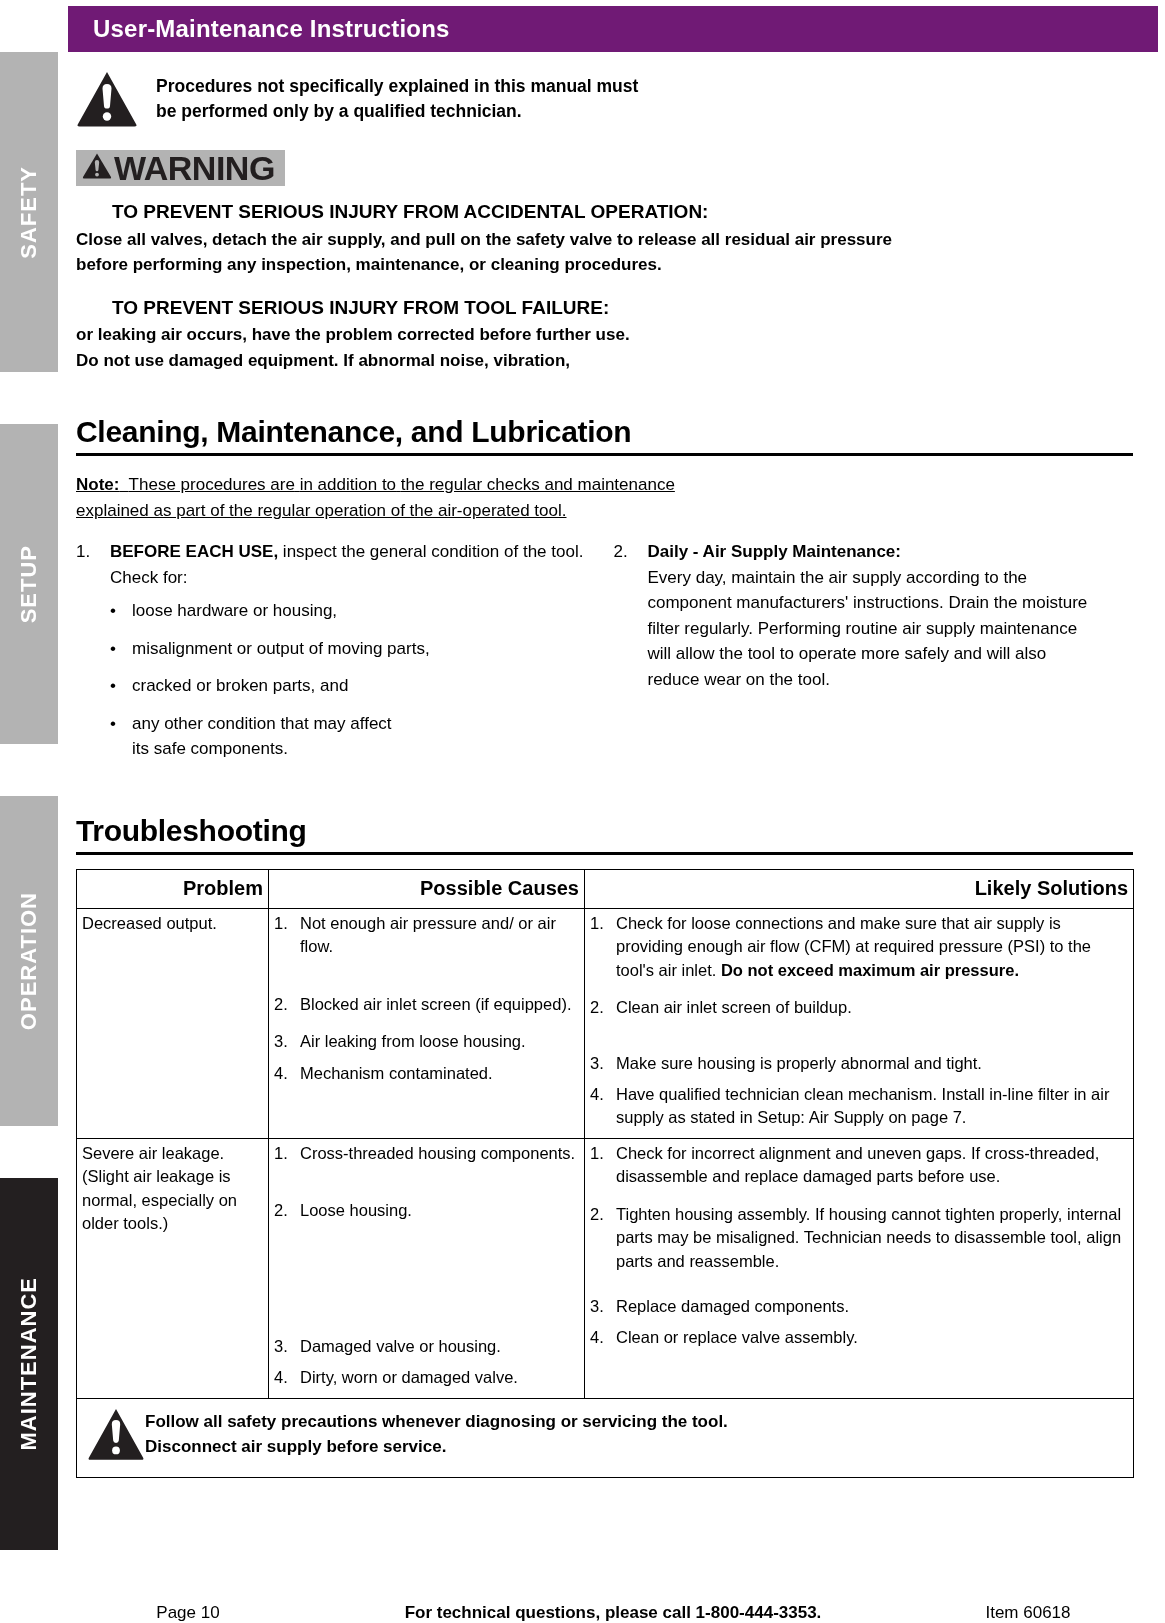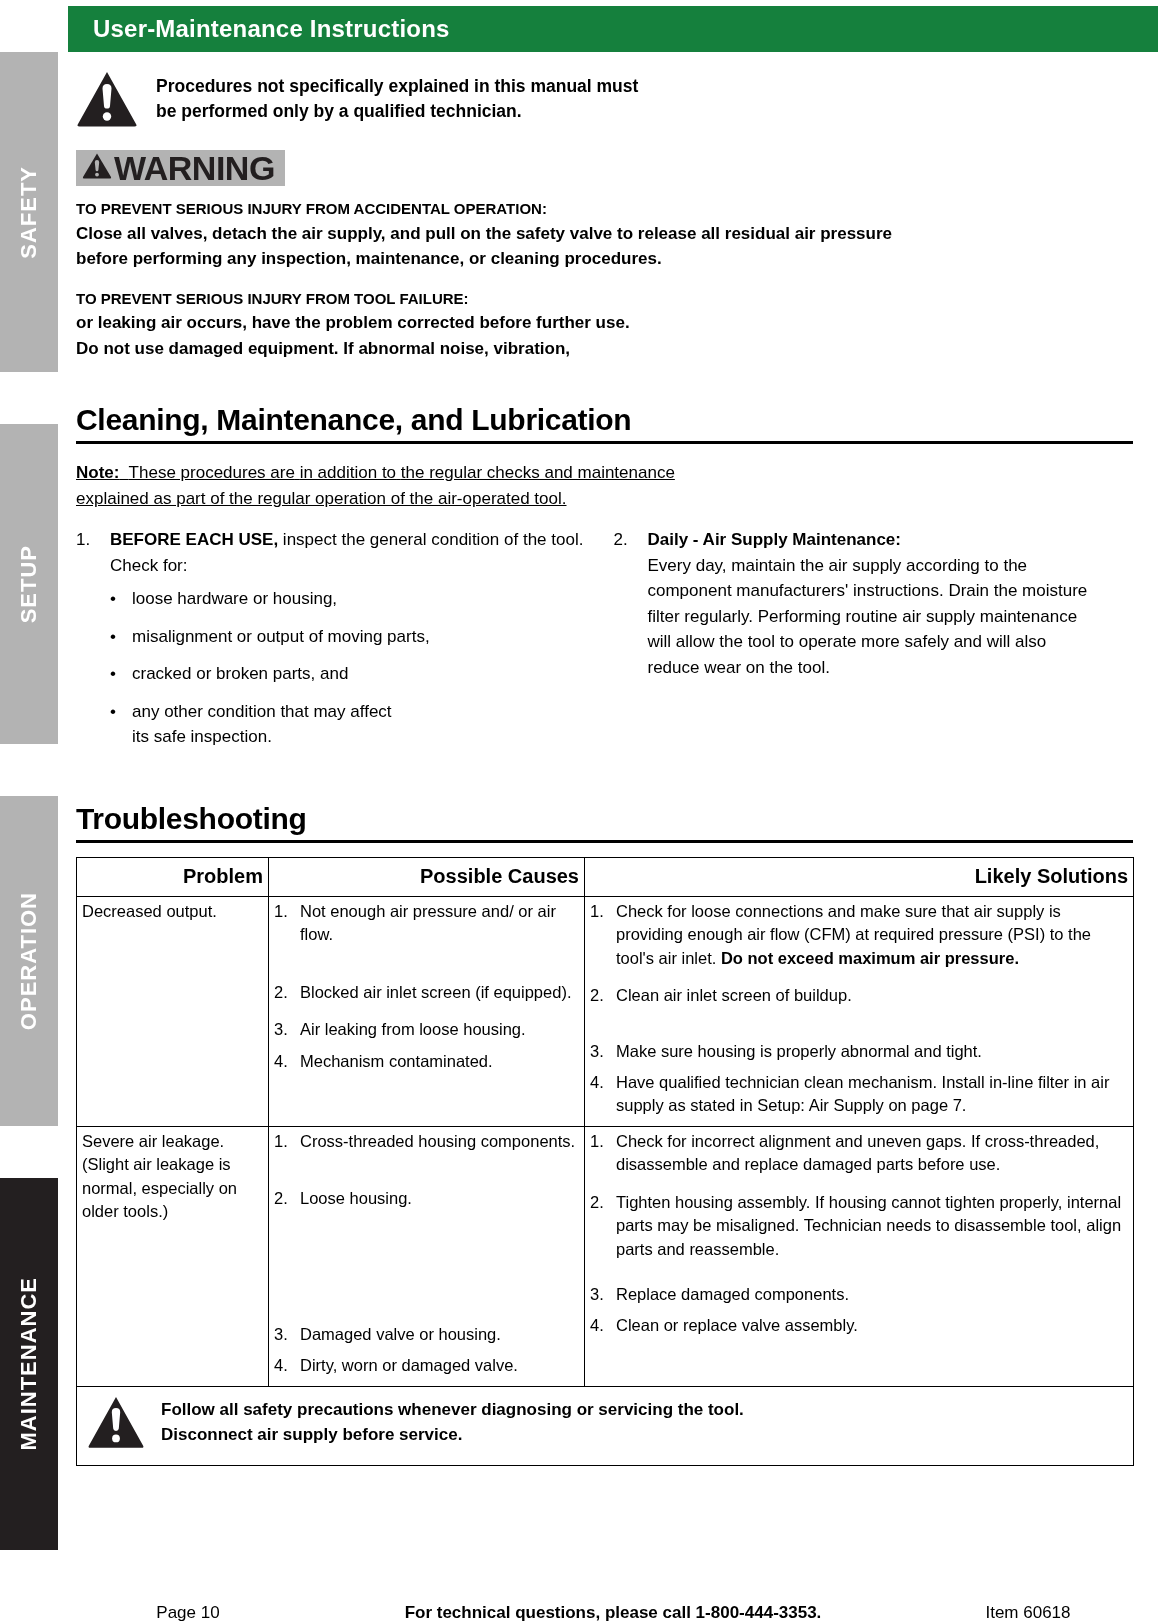--- a/index.html
+++ b/index.html
@@ -56,21 +56,21 @@
     width: 1107px;
     height: 1623px;
   }
 
   .title-bar {
     position: absolute;
     left: 10px;
     top: 6px;
     width: 1090px;
     height: 46px;
-    background: #15803d;
+    background: #701a75;
     display: flex;
     align-items: center;
   }
   .title-bar .title-text {
     color: #fff;
     font-size: 24px;
     font-weight: bold;
     margin-left: 25px;
     letter-spacing: 0.2px;
   }
@@ -109,23 +109,24 @@
     font-size: 34px;
     font-weight: bold;
     color: #231f20;
     line-height: 1;
     letter-spacing: -0.5px;
     text-align: center;
   }
 
   .warn-block { margin-top: 12px; }
   .warn-head {
-    font-size: 15px;
-    font-weight: bold;
-    line-height: 1.5;
+    font-size: 19px;
+    font-weight: bold;
+    line-height: 1.5;
+    margin-left: 36px;
   }
   .warn-body {
     font-size: 17px;
     font-weight: bold;
     line-height: 1.5;
   }
   .warn-gap { height: 16px; }
 
   .section-head {
     font-size: 30px;
@@ -212,21 +213,20 @@
   .rowitem .t b { font-weight: bold; }
   .plaincell { line-height: 1.42; }
 
   .footer-note-cell {
     border: 1.5px solid #000;
     border-top: 3px solid #000;
   }
   .footer-note {
     display: flex;
     align-items: flex-start;
-    gap: 16px;
     padding: 8px 4px 10px 10px;
   }
   .footer-note .ftext {
     font-size: 17px;
     font-weight: bold;
     line-height: 1.5;
     padding-top: 2px;
   }
 
   
@@ -333,21 +333,21 @@
           <div class="bullet">
               <span class="dot">•</span>
               <span>misalignment or output of moving parts,</span>
             </div>
           <div class="bullet">
               <span class="dot">•</span>
               <span>cracked or broken parts, and</span>
             </div>
           <div class="bullet" style="max-width:300px;">
               <span class="dot">•</span>
-              <span>any other condition that may affect its safe inspection.</span>
+              <span>any other condition that may affect its safe components.</span>
             </div>
         </div>
       </div>
       <div class="col">
         <div class="li">
           <div class="num">2.</div>
           <div class="body" style="max-width:445px;">
             <b>Daily - Air Supply Maintenance:</b>
             <div>Every day, maintain the air supply according to the component manufacturers' instructions. Drain the moisture filter regularly. Performing routine air supply maintenance will allow the tool to operate more safely and will also reduce wear on the tool.</div>
           </div>

